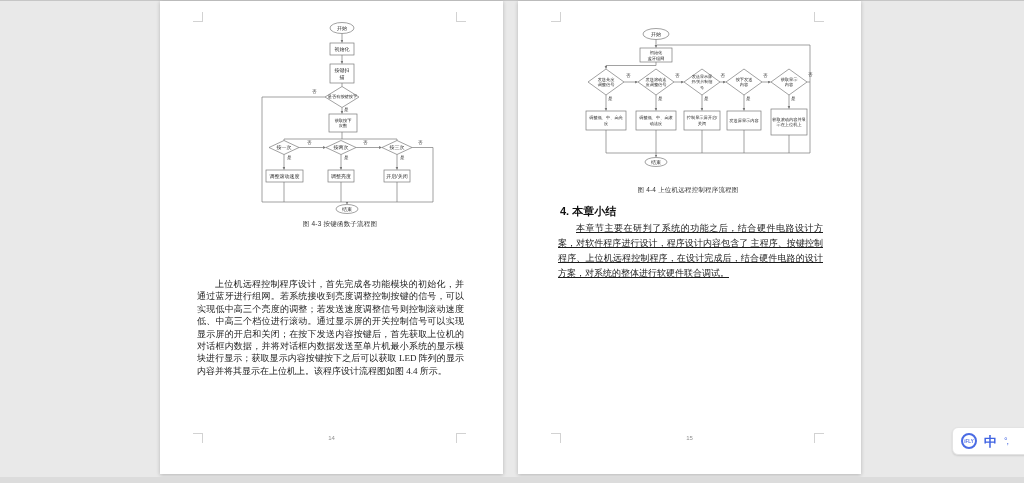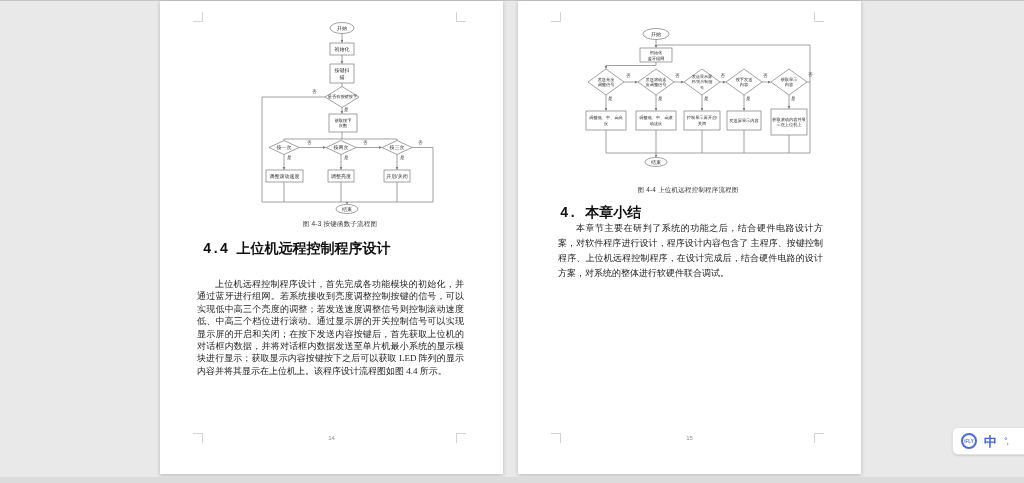--- a/index.html
+++ b/index.html
@@ -31,29 +31,29 @@
     font-family:"Liberation Sans",sans-serif;word-break:break-all;
   }
   .fc-label.sm{font-size:4.2px;line-height:1.3;}
   .fc-tag{position:absolute;font-size:4.5px;color:#333;line-height:1;}
 
   .caption{
     position:absolute;text-align:center;font-size:6.5px;color:#333;
     font-family:"Liberation Sans",sans-serif;letter-spacing:0.2px;
   }
   .heading{
-    position:absolute;font-size:14px;font-weight:bold;color:#101010;
-    font-family:Liberation Mono, monospace;
+    position:absolute;font-size:11px;font-weight:bold;color:#101010;
+    font-family:Liberation Sans, sans-serif;
   }
   .para{
     position:absolute;font-size:9px;color:#1c1c1c;text-align:justify;
     text-indent:2em;font-family:"Liberation Serif",serif;
   }
   .para.pl{line-height:12.4px;margin-top:20px;}
-  .para.pr{line-height:15px;}
+  .para.pr{line-height:15px;text-decoration:underline;}
   .pagenum{position:absolute;left:0;right:0;text-align:center;font-size:6px;color:#909090;}
 
   
   .ime{
     position:absolute;left:952px;top:426px;width:80px;height:28px;
     background:#ffffff;border:1px solid #e3e3e3;border-radius:6px 0 0 6px;
     box-shadow:0 1px 2px rgba(0,0,0,0.12);
     display:flex;align-items:center;gap:7px;padding-left:8px;box-sizing:border-box;
   }
   .ime-circle{
@@ -134,21 +134,20 @@
       <div class="fc-tag" style="left:127px;top:155px;">是</div>
       <div class="fc-tag" style="left:184px;top:155px;">是</div>
       <div class="fc-tag" style="left:240px;top:155px;">是</div>
       <div class="fc-label" style="left:106px;top:169px;width:37px;height:12px;">调整滚动速度</div>
       <div class="fc-label" style="left:168px;top:169px;width:26px;height:12px;">调整亮度</div>
       <div class="fc-label" style="left:224px;top:169px;width:26px;height:12px;">开启/关闭</div>
       <div class="fc-label" style="left:176px;top:203px;width:22px;height:10px;">结束</div>
     </div>
 
     <div class="caption" style="left:75px;top:219px;width:210px;">图 4-3  按键函数子流程图</div>
-    <div class="heading" style="left:43px;top:239px;width:260px;">4.4  上位机远程控制程序设计</div>
     <div class="para pl" style="left:37px;top:257px;width:267px;">上位机远程控制程序设计，首先完成各功能模块的初始化，并通过蓝牙进行组网。若系统接收到亮度调整控制按键的信号，可以实现低中高三个亮度的调整；若发送速度调整信号则控制滚动速度低、中高三个档位进行滚动。通过显示屏的开关控制信号可以实现显示屏的开启和关闭；在按下发送内容按键后，首先获取上位机的对话框内数据，并将对话框内数据发送至单片机最小系统的显示模块进行显示；获取显示内容按键按下之后可以获取 LED 阵列的显示内容并将其显示在上位机上。该程序设计流程图如图 4.4 所示。</div>
     <div class="pagenum" style="top:434px;">14</div>
   </div>
 
   <div class="page pright">
     <div class="mark tl"></div>
     <div class="mark tr"></div>
     <div class="mark bl"></div>
     <div class="mark br"></div>
 

